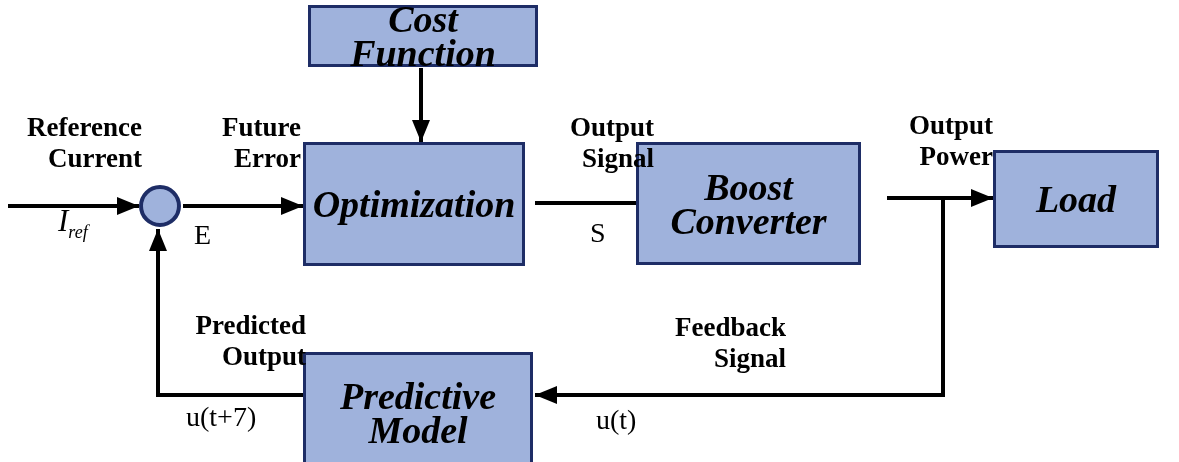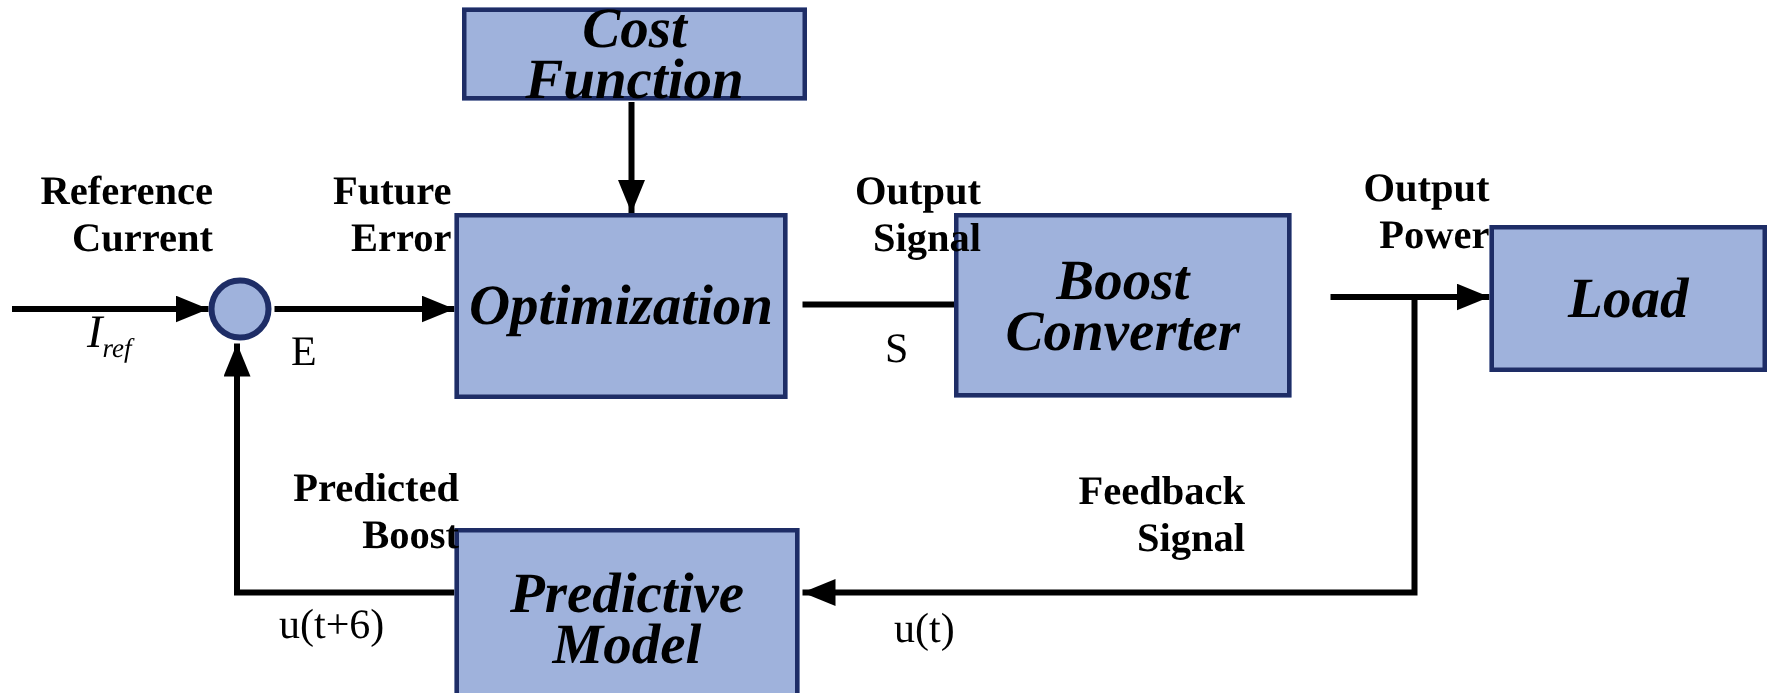--- a/index.html
+++ b/index.html
@@ -28,28 +28,28 @@
   .lbl {
     position:absolute; font-weight:bold; font-size:27px; line-height:31px;
     text-align:right; white-space:pre-line;
   }
   .sig { position:absolute; font-weight:normal; font-size:28px; line-height:30px; }
   .iref { font-style:italic; font-size:31px; }
   .iref sub { font-size:18px; line-height:0; }
   #b-cost       { left:308px; top:5px;   width:230px; height:62px;  }
   #b-opt        { left:303px; top:142px; width:222px; height:124px; }
   #b-boost      { left:636px; top:142px; width:225px; height:123px; }
-  #b-load       { left:993px; top:150px; width:185px; height:98px;  }
+  #b-load       { left:993px; top:150px; width:166px; height:98px;  }
   #b-pred       { left:303px; top:332px; width:230px; height:121px;margin-top:20px; }
   #l-refcur     { left:2px;   top:112px; width:140px; }
   #l-futerr     { left:193px; top:112px; width:108px; }
   #l-ctrlsig    { left:546px; top:112px; width:108px; }
   #l-outpow     { left:893px; top:110px; width:100px; }
   #l-predout    { left:168px; top:310px; width:138px; }
-  #l-feedsig    { left:692px; top:312px; width:138px; }
+  #l-feedsig    { left:648px; top:312px; width:138px; }
   #s-iref       { left:58px;  top:206px; }
   #s-e          { left:194px; top:220px; }
   #s-s          { left:590px; top:218px; }
   #s-ut1        { left:186px; top:402px; }
   #s-ut         { left:596px; top:405px; }
 </style>
 </head>
 <body>
 
 <div class="canvas">
@@ -81,23 +81,23 @@
 
   <div id="l-refcur" class="lbl">Reference
 Current</div>
   <div id="l-futerr" class="lbl">Future
 Error</div>
   <div id="l-ctrlsig" class="lbl">Output
 Signal</div>
   <div id="l-outpow" class="lbl">Output
 Power</div>
   <div id="l-predout" class="lbl">Predicted
-Boost</div>
+Output</div>
   <div id="l-feedsig" class="lbl">Feedback
 Signal</div>
 
   <div id="s-iref" class="sig iref"><span>I</span><sub>ref</sub></div>
   <div id="s-e" class="sig">E</div>
   <div id="s-s" class="sig">S</div>
-  <div id="s-ut1" class="sig">u(t+6)</div>
+  <div id="s-ut1" class="sig">u(t+7)</div>
   <div id="s-ut" class="sig">u(t)</div>
 
 </div>
 
 </body></html>

